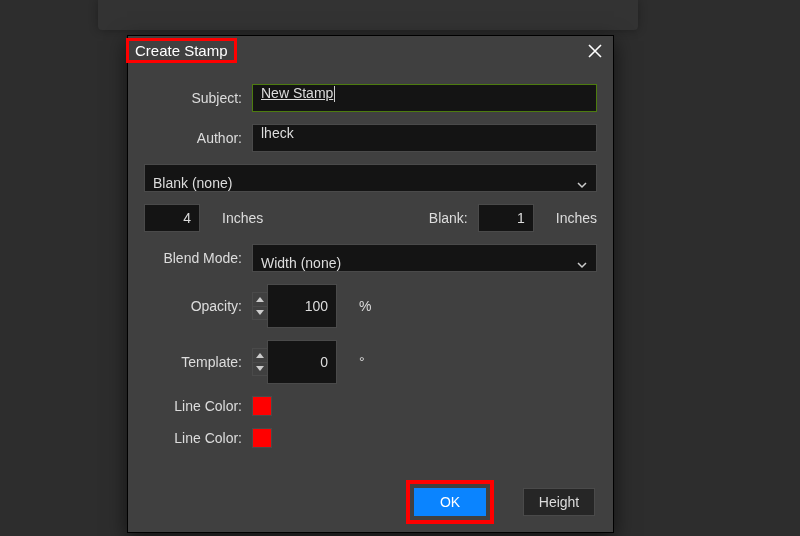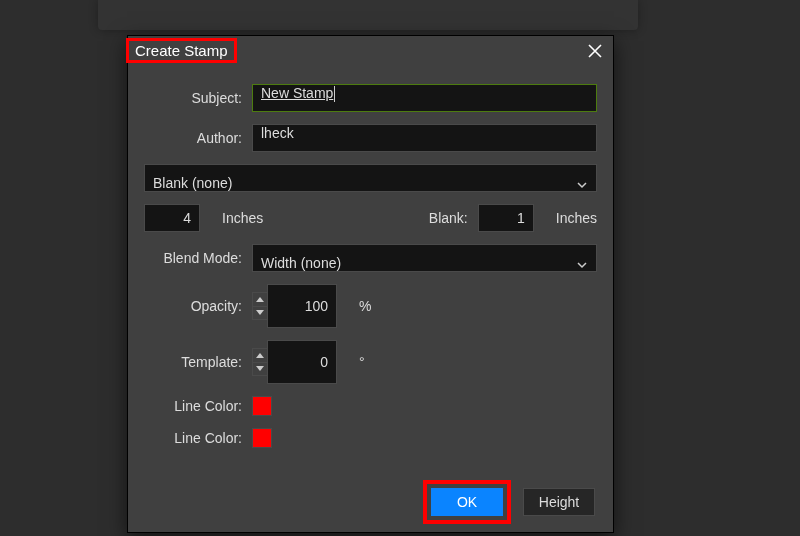--- a/index.html
+++ b/index.html
@@ -154,21 +154,21 @@
     font-size: 14px;
   }
   .btn.primary {
     background: #0a84ff;
     border-color: #0a84ff;
     color: #fff;
   }
   .ok-wrap {
     border: 4px solid #ff0000;
     padding: 4px;
-    margin: -8px 0;
+    margin: -8px 17px;
   }
   .caret {
     display:inline-block;
     width:1px;height:16px;
     background:#ccc;
     vertical-align:middle;
     margin-left:1px;
     position: relative;
   }
   .dims-row .spacer { flex: 1; }

